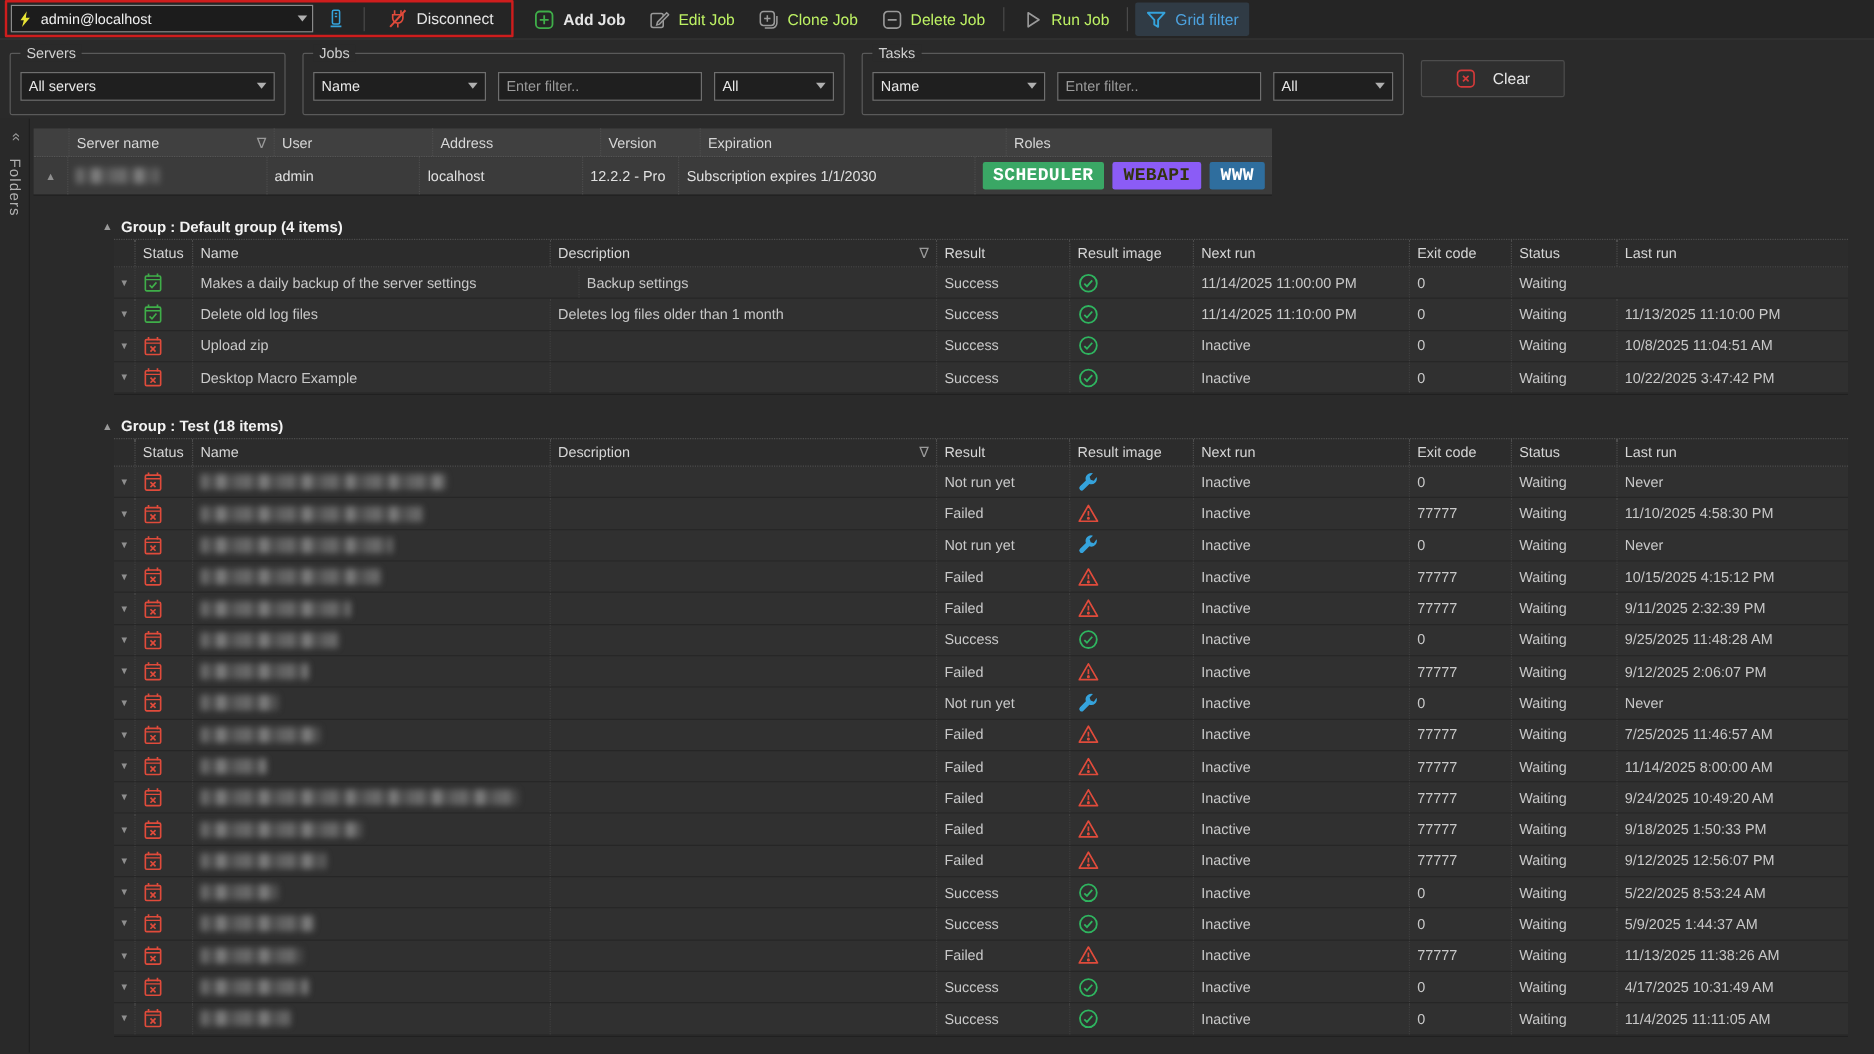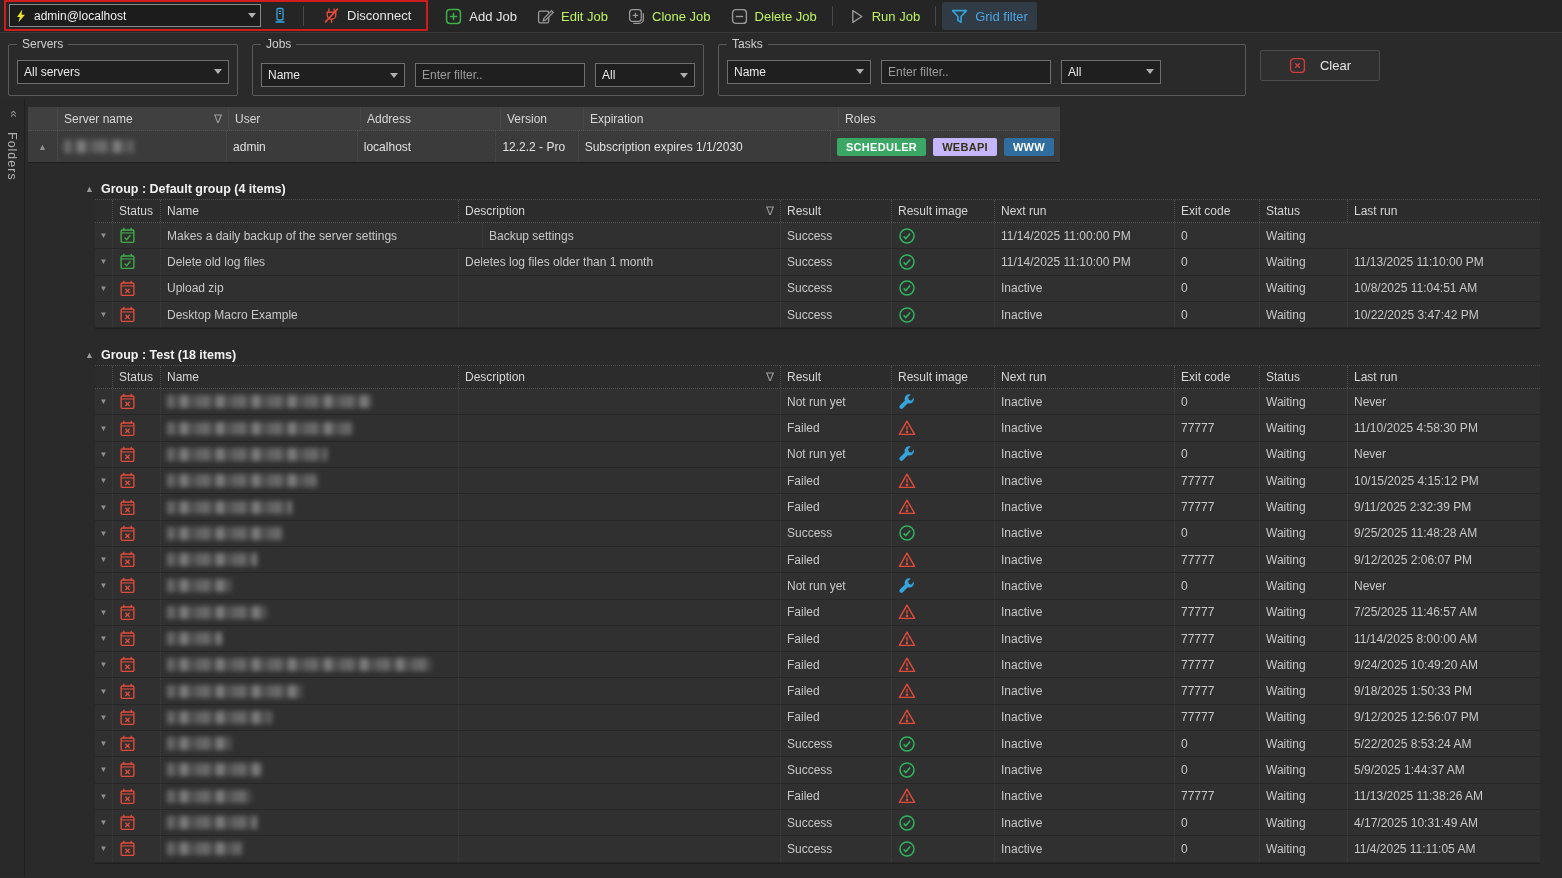--- a/index.html
+++ b/index.html
@@ -90,21 +90,21 @@
   .sc-exp { width:29px; justify-content:center; }
   .sc-name { width:171px; }
   .sc-user { width:132px; }
   .sc-addr { width:140px; }
   .sc-ver  { width:83px; }
   .sc-expr { width:255px; }
   .sc-roles{ flex:1; gap:7px; }
   .fglyph { margin-left:auto; color:#9a9a9a; padding-left:8px; }
   .tri-up { color:#8f8f8f; font-size:9px; }
   .badge {
-    display:inline-block; padding:3px 9px; border-radius:2px; font-size:11px; font-weight:bold; letter-spacing:.3px;
+    display:inline-block; padding:3px 9px; border-radius:2px; font-size:15px; font-weight:bold; letter-spacing:.3px;font-family:Liberation Mono, monospace;
   }
 
   
   .groups { margin-left:57px; width:1460px; }
   .group { margin-top:15px; }
   .group-title { display:flex; align-items:center; gap:7px; height:21px; color:#f2f2f2; font-weight:bold; font-size:12.5px; }
   .group-title .tri-up { font-size:9px; color:#9a9a9a; }
   .job-table { margin-left:10px; width:1445px; border-bottom:1px solid #1f1f1f; }
   .jhead { display:flex; height:24px; background:#2c2c2c; border-top:1px dotted #4d4d4d; border-bottom:1px dotted #555; }
   .jhead .hcell { display:flex; align-items:center; padding:0 6px; color:#d6d6d6; border-left:1px dotted #4d4d4d; }
@@ -155,21 +155,21 @@
     <div class="tb-btn">
       <span>
         <svg width="17" height="17" viewBox="0 0 16 16" fill="none" stroke="#e04b3b" stroke-width="1.3">
             <path d="M5.5 1.5v3.5M10.5 1.5v3.5M4 5h8v2.5a4 4 0 0 1-8 0zM8 11.5V15"></path>
             <path d="M2 14.5L14 1.5" stroke-width="1.6"></path>
           </svg>
       </span>
       <span>Disconnect</span>
     </div>
   </div>
-  <div class="tb-btn" style="margin-left:6px;">
+  <div class="tb-btn" style="margin-left:6px;font-weight:bold;">
     <span>
       <svg width="17" height="17" viewBox="0 0 16 16" fill="none" stroke="#3fae49" stroke-width="1.4">
           <rect x="1.5" y="1.5" width="13" height="13" rx="3"></rect>
           <path d="M8 4.5v7M4.5 8h7"></path>
         </svg>
     </span>
     <span>Add Job</span>
   </div>
   <div class="tb-btn disabled">
     <span>
@@ -220,33 +220,33 @@
 </div>
 
 <div class="filterbar">
   <div class="gbox" style="width:230px;">
     <span class="legend">Servers</span>
     <div class="combo" style="width:212px;">
       <span class="grow">All servers</span>
       <span class="combo-arrow"></span>
     </div>
   </div>
-  <div class="gbox" style="width:452px;align-items:flex-end;">
+  <div class="gbox" style="width:452px;">
     <span class="legend">Jobs</span>
     <div class="combo" style="width:144px;">
       <span class="grow">Name</span>
       <span class="combo-arrow"></span>
     </div>
     <input class="txt-input" style="width: 170px;" placeholder="Enter filter..">
     <div class="combo" style="width:100px;">
       <span class="grow">All</span>
       <span class="combo-arrow"></span>
     </div>
   </div>
-  <div class="gbox" style="width:528px;">
+  <div class="gbox" style="width:452px;">
     <span class="legend">Tasks</span>
     <div class="combo" style="width:144px;">
       <span class="grow">Name</span>
       <span class="combo-arrow"></span>
     </div>
     <input class="txt-input" style="width: 170px;" placeholder="Enter filter..">
     <div class="combo" style="width:100px;">
       <span class="grow">All</span>
       <span class="combo-arrow"></span>
     </div>
@@ -299,21 +299,21 @@
           </div>
         <div class="cell sc-name">
             <span class="redacted" style="width:70px;"></span>
           </div>
         <div class="cell sc-user">admin</div>
         <div class="cell sc-addr">localhost</div>
         <div class="cell sc-ver">12.2.2 - Pro</div>
         <div class="cell sc-expr">Subscription expires 1/1/2030</div>
         <div class="cell sc-roles">
             <span class="badge" style="background: rgb(58, 167, 101); color: rgb(255, 255, 255);">SCHEDULER</span>
-            <span class="badge" style="background: #c4b5fd; color: rgb(51, 51, 15);">WEBAPI</span>
+            <span class="badge" style="background: #8b5cf6; color: rgb(51, 51, 15);">WEBAPI</span>
             <span class="badge" style="background: rgb(47, 110, 158); color: rgb(255, 255, 255);">WWW</span>
           </div>
       </div>
     </div>
 
     <div class="groups">
       <div class="group">
         <div class="group-title">
           <span class="tri-up">▲</span>
           <span>Group : Default group (4 items)</span>

